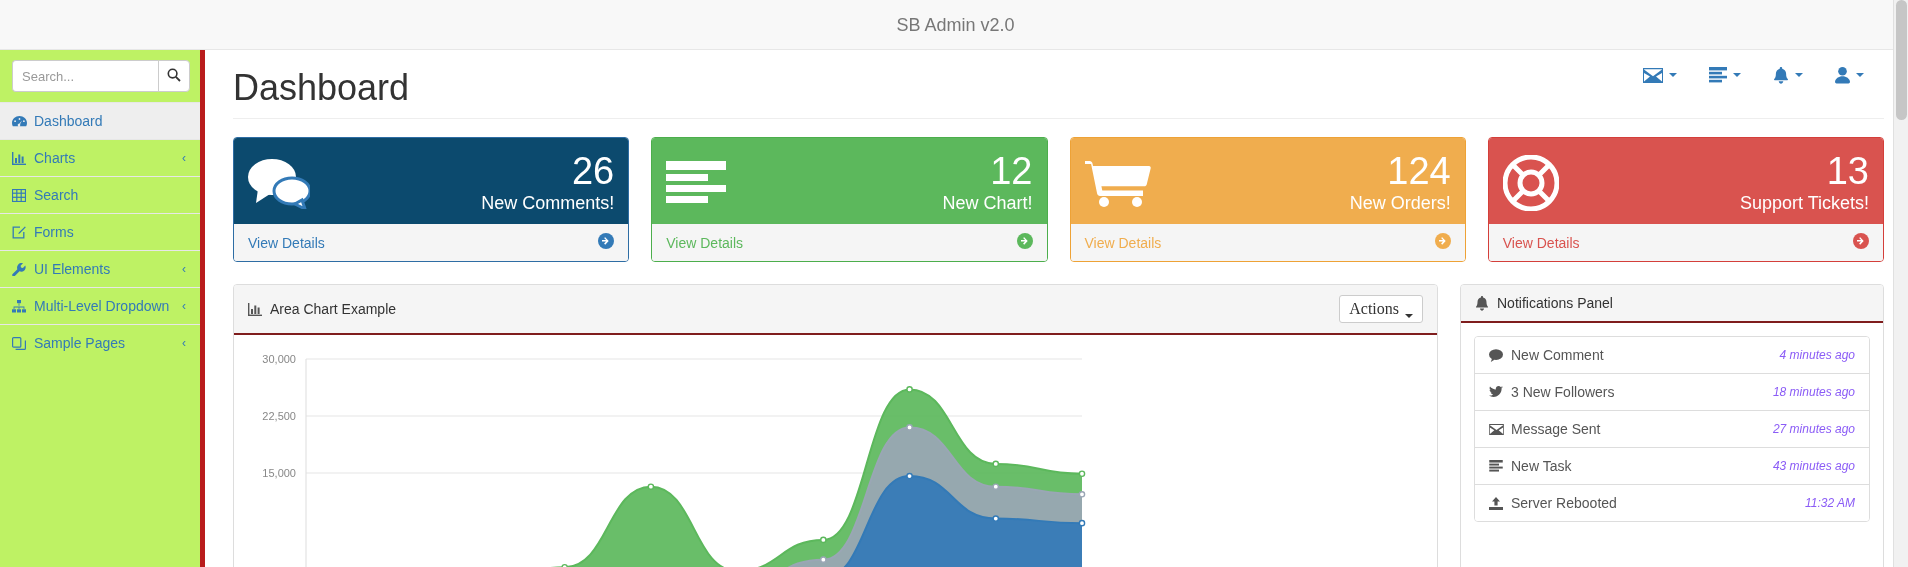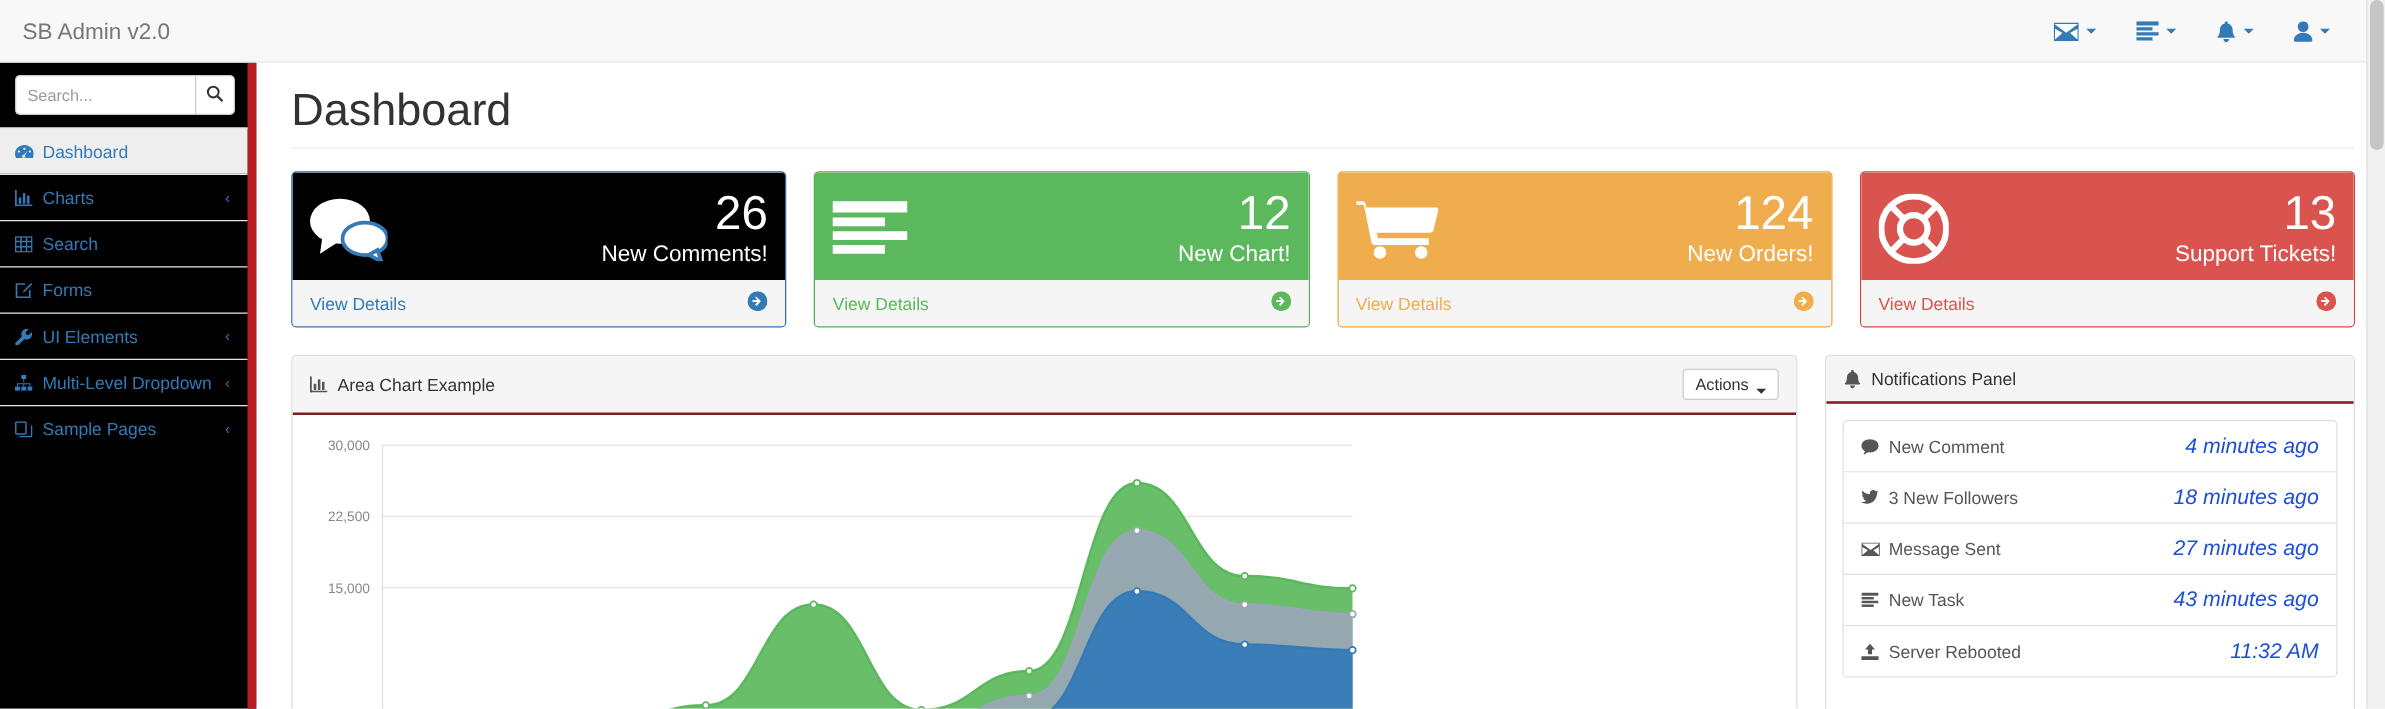--- a/index.html
+++ b/index.html
@@ -6,21 +6,21 @@
   html, body { margin:0; padding:0; }
   body {
     width:1908px; height:567px; overflow:hidden;
     font-family:"Liberation Sans", sans-serif;
     font-size:14px; color:#333; background:#fff;
   }
 
   
   .navbar {
     height:50px; background:#f8f8f8; border-bottom:1px solid #e7e7e7;
-    display:flex; align-items:flex-start; position:relative;
+    display:flex; align-items:center; position:relative;flex-direction:column;
   }
   .brand {
     padding:0 15px 0 18px; font-size:18px; color:#777; line-height:50px;
     white-space:nowrap;
   }
   .nav-right { margin-left:auto; display:flex; align-items:center; padding-right:28px; }
   .nav-item {
     padding:0 16px; height:50px; display:flex; align-items:center; gap:6px;
     color:#337ab7; cursor:pointer;
   }
@@ -28,22 +28,22 @@
   .caret {
     width:0; height:0; border-left:4px solid transparent; border-right:4px solid transparent;
     border-top:4px solid #337ab7;
   }
 
   
   .wrap { display:flex; height:517px; }
 
   
   .sidebar {
-    width:205px; min-width:205px; background:#000000;
-    border-right:7px solid #b91c1c; height:100%;
+    width:205px; min-width:205px; background:#bef264;
+    border-right:5px solid #b91c1c; height:100%;
   }
   .search-row { padding:10px 10px 10px 12px; display:flex; }
   .search-input {
     flex:1; height:32px; border:1px solid #ccc; border-right:none;
     border-radius:4px 0 0 4px; padding:0 9px; font-size:13px; color:#555;
     font-family:"Liberation Sans", sans-serif; outline:none; background:#fff;
     min-width:0;
   }
   .search-input::placeholder { color:#999; }
   .search-btn {
@@ -77,21 +77,21 @@
   .card-nums { flex:1; text-align:right; }
   .card-huge { font-size:38px; line-height:1.05; }
   .card-sub { font-size:18px; margin-top:2px; }
   .card-foot {
     background:#f5f5f5; padding:9px 14px; display:flex; align-items:center;
     justify-content:space-between; cursor:pointer;
   }
   .card-foot span { font-size:14px; }
 
   .c-blue   { border-color:#2e6da4; }
-  .c-blue   .card-body { background:#000000; }
+  .c-blue   .card-body { background:#0c4a6e; }
   .c-blue   .card-foot span, .c-blue .card-foot svg { color:#337ab7; fill:#337ab7; }
   .c-green  { border-color:#4cae4c; }
   .c-green  .card-body { background:#5cb85c; }
   .c-green  .card-foot span, .c-green .card-foot svg { color:#5cb85c; fill:#5cb85c; }
   .c-orange { border-color:#eea236; }
   .c-orange .card-body { background:#f0ad4e; }
   .c-orange .card-foot span, .c-orange .card-foot svg { color:#f0ad4e; fill:#f0ad4e; }
   .c-red    { border-color:#d43f3a; }
   .c-red    .card-body { background:#d9534f;gap:24px; }
   .c-red    .card-foot span, .c-red .card-foot svg { color:#d9534f; fill:#d9534f; }
@@ -103,41 +103,41 @@
   }
   .panel-chart { flex:1 1 0; }
   .panel-notif { width:424px; min-width:424px; }
   .panel-head {
     background:#f5f5f5; border-bottom:2px solid #7f1d1d; padding:10px 14px;
     display:flex; align-items:center; font-size:14px; color:#333;
   }
   .panel-head .ph-ico { margin-right:8px; display:inline-flex; }
   .actions-btn {
     margin-left:auto; border:1px solid #ccc; background:#fff; border-radius:3px;
-    padding:4px 9px; font-size:13px; color:#333; cursor:pointer;
-    display:flex; align-items:flex-end; gap:6px; font-family:Liberation Sans, sans-serif;
+    padding:4px 9px; font-size:16px; color:#333; cursor:pointer;
+    display:flex; align-items:flex-end; gap:6px; font-family:Liberation Serif, serif;
   }
   .actions-btn .caret { border-top-color:#333; }
   .panel-body { padding:14px; }
 
   
   .chart-area { position:relative; height:260px; }
   .chart-svg { display:block; }
   .ytick { font-size:11px; fill:#888; font-family:"Liberation Sans", sans-serif; }
 
   
   .notif-list { border:1px solid #ddd; border-radius:4px; overflow:hidden; margin:-1px; }
   .notif-item {
     border-bottom:1px solid #ddd; padding:10px 14px; display:flex;
     align-items:center; color:#555; font-size:14px; cursor:pointer; background:#fff;
   }
   .notif-item:last-child { border-bottom:none; }
   .notif-item .n-ico { width:22px; display:inline-flex; color:#555; }
   .notif-item .n-lbl { flex:1; }
-  .notif-item .n-time { font-size:17px; font-style:italic; color:#1d4ed8; }
+  .notif-item .n-time { font-size:12px; font-style:italic; color:#8b5cf6; }
 
   .scrollbar {
     position:absolute; right:0; top:0; width:15px; height:567px;
     background:#f1f1f1; border-left:1px solid #e0e0e0;
   }
   .scroll-thumb {
     position:absolute; top:0; left:2px; width:11px; height:120px;
     background:#c6c6c6; border-radius:6px;
   }
 </style>

